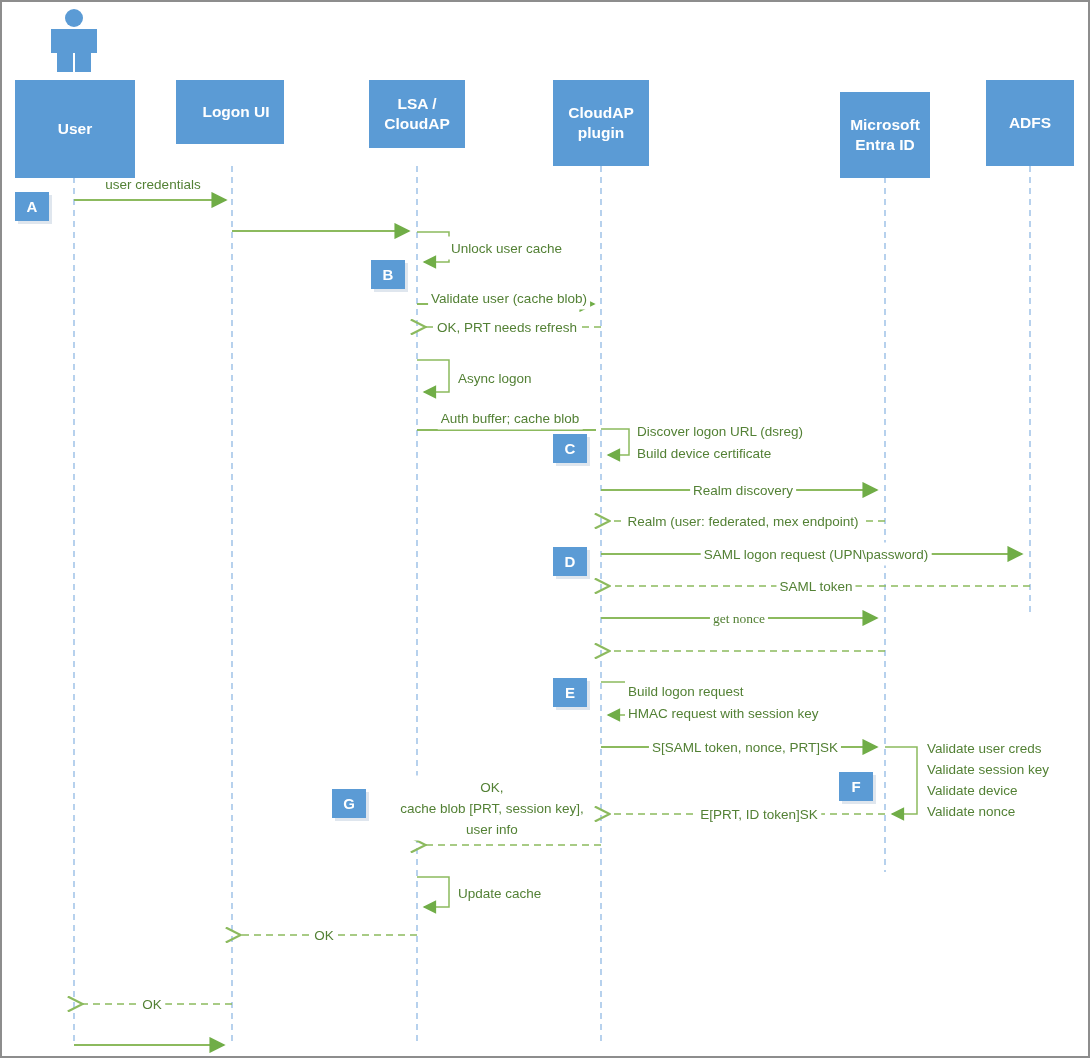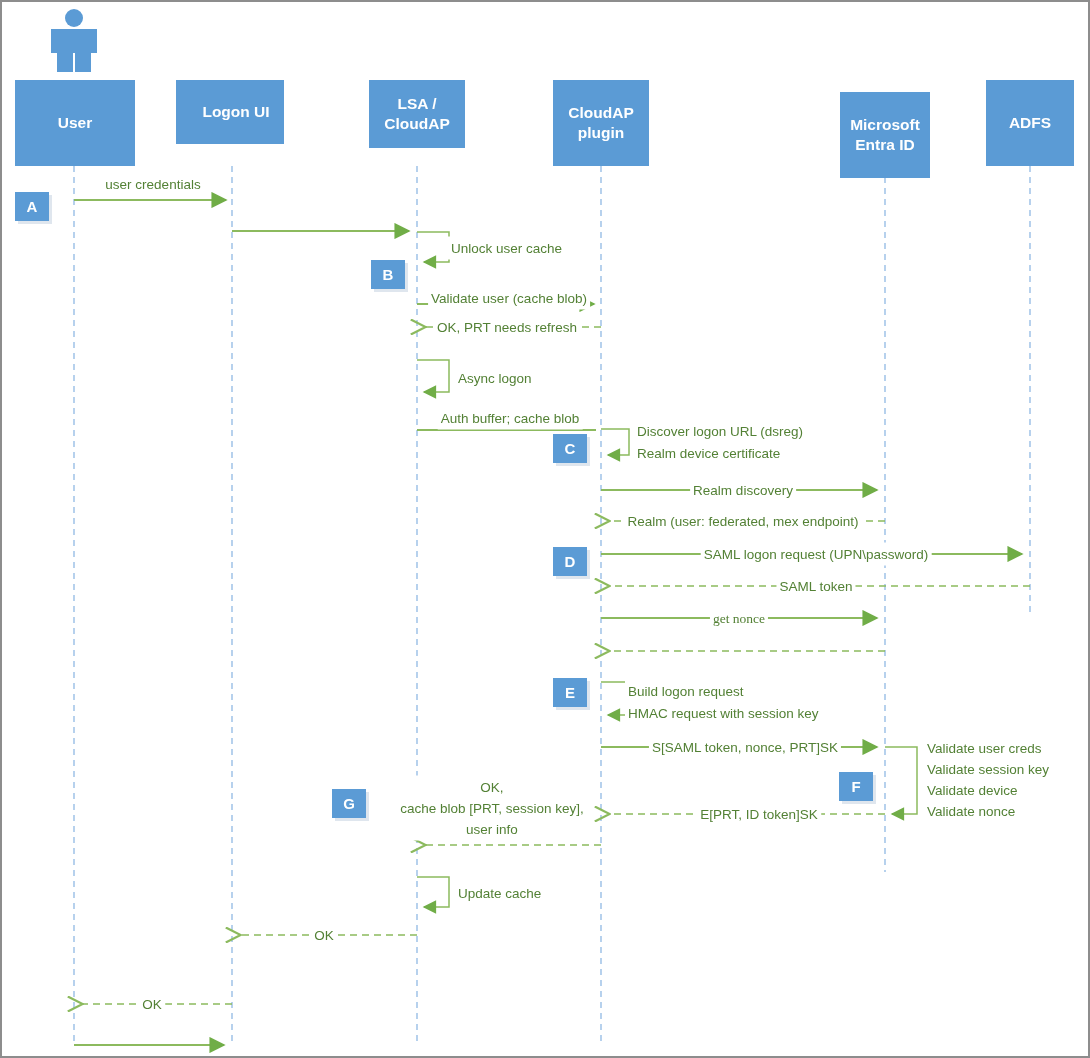--- a/index.html
+++ b/index.html
@@ -100,21 +100,21 @@
     </g>
   </svg>
 
   <svg class="person" style="left:44px;top:4px;" width="56" height="66" viewBox="0 0 56 66">
     <circle cx="28" cy="12" r="9" fill="#5B9BD5"></circle>
     <rect x="5" y="23" width="46" height="24" fill="#5B9BD5"></rect>
     <rect x="11" y="47" width="16" height="19" fill="#5B9BD5"></rect>
     <rect x="29" y="47" width="16" height="19" fill="#5B9BD5"></rect>
   </svg>
 
-  <div class="actor" style="left:13px;top:78px;width:120px;height:86px;">User</div>
+  <div class="actor" style="left:13px;top:78px;width:120px;height:98px;">User</div>
   <div class="actor" style="left:174px;top:78px;width:96px;height:64px;padding-left:12px;">Logon UI</div>
   <div class="actor" style="left:367px;top:78px;width:96px;height:68px;">LSA /
 CloudAP</div>
   <div class="actor" style="left:551px;top:78px;width:96px;height:86px;">CloudAP
 plugin</div>
   <div class="actor" style="left:838px;top:78px;width:90px;height:86px;margin-top:12px;">Microsoft
 Entra ID</div>
   <div class="actor" style="left:984px;top:78px;width:88px;height:86px;">ADFS</div>
 
   <div class="badge" style="left:13px;top:190px;">A</div>
@@ -125,21 +125,21 @@
   <div class="badge" style="left:837px;top:770px;">F</div>
   <div class="badge" style="left:330px;top:787px;">G</div>
 
   <div class="lbl" style="left:151px;top:182px;">user credentials</div>
   <div class="lbl lbl-left" style="left:446px;top:246px;">Unlock user cache</div>
   <div class="lbl" style="left:507px;top:296px;">Validate user (cache blob)</div>
   <div class="lbl" style="left:505px;top:325px;">OK, PRT needs refresh</div>
   <div class="lbl lbl-left" style="left:453px;top:376px;">Async logon</div>
   <div class="lbl" style="left:508px;top:416px;">Auth buffer; cache blob</div>
   <div class="lbl lbl-left" style="left:632px;top:429px;">Discover logon URL (dsreg)</div>
-  <div class="lbl lbl-left" style="left:632px;top:451px;">Realm device certificate</div>
+  <div class="lbl lbl-left" style="left:632px;top:451px;">Build device certificate</div>
   <div class="lbl" style="left:741px;top:488px;">Realm discovery</div>
   <div class="lbl" style="left:741px;top:519px;">Realm (user: federated, mex endpoint)</div>
   <div class="lbl" style="left:814px;top:552px;">SAML logon request (UPN\password)</div>
   <div class="lbl" style="left:814px;top:584px;">SAML token</div>
   <div class="lbl" style="left:737px;top:616px;font-family:Liberation Serif, serif;">get nonce</div>
   <div class="lbl" style="left:741px;top:683px;margin-top:27px;">nonce</div>
   <div class="lbl lbl-left" style="left:623px;top:689px;">Build logon request</div>
   <div class="lbl lbl-left" style="left:623px;top:711px;">HMAC request with session key</div>
   <div class="lbl" style="left:743px;top:745px;">S[SAML token, nonce, PRT]SK</div>
   <div class="lbl lbl-left" style="left:922px;top:778px;">Validate user creds

